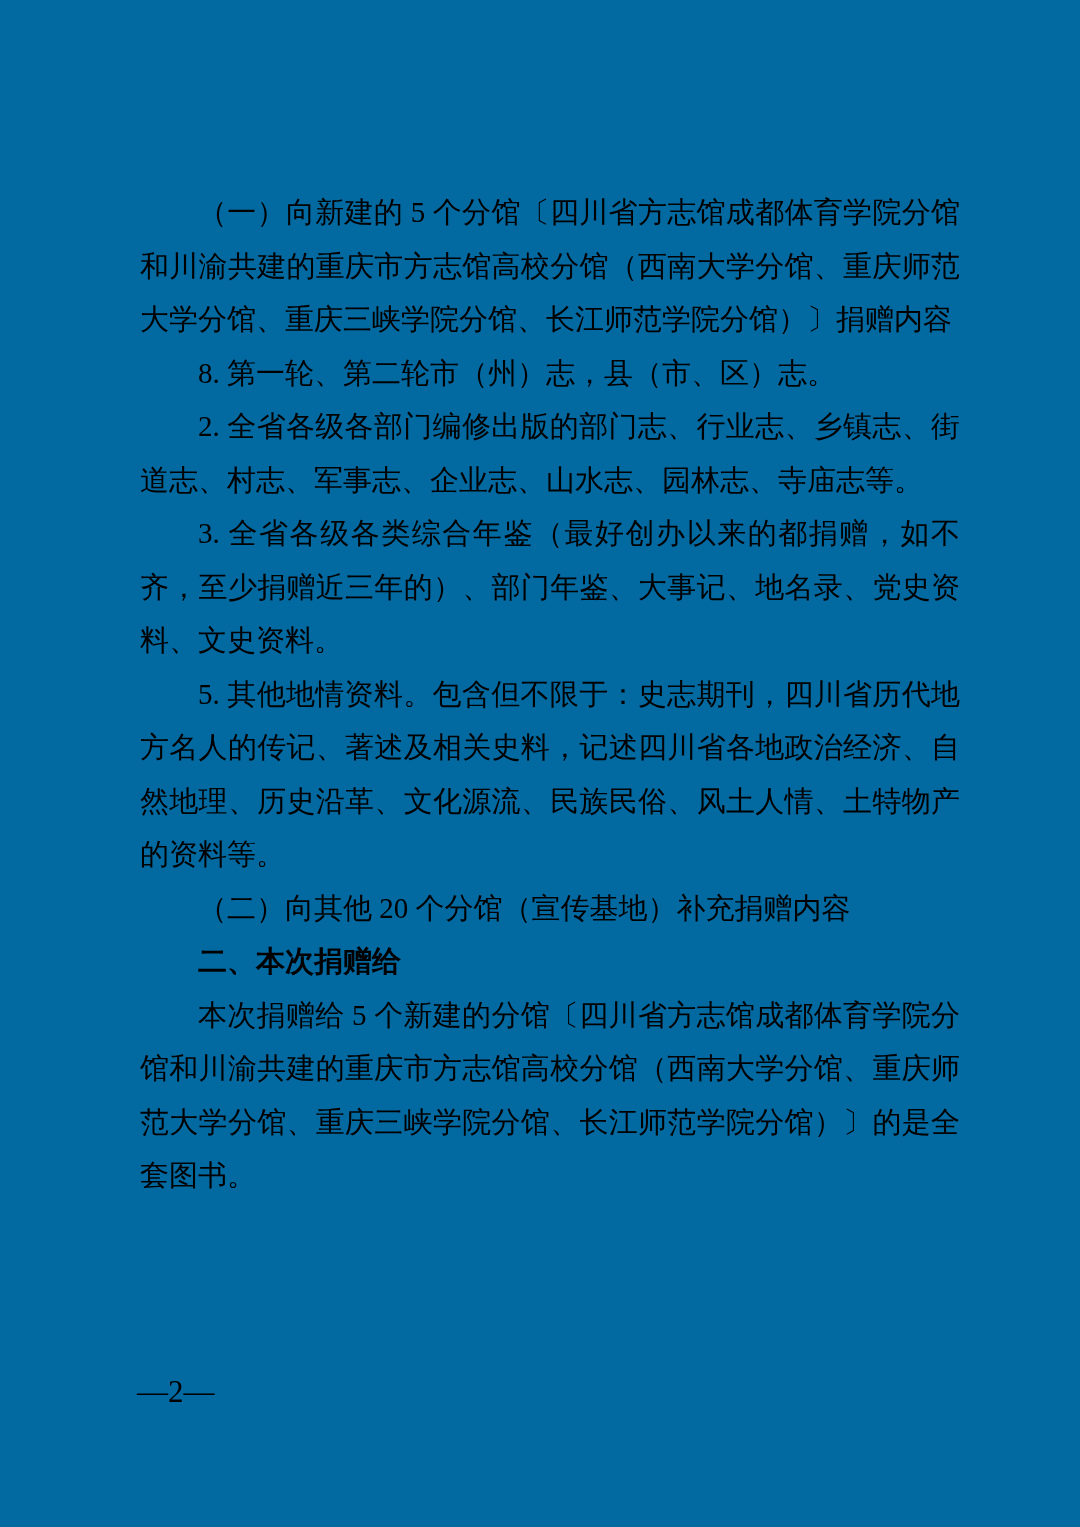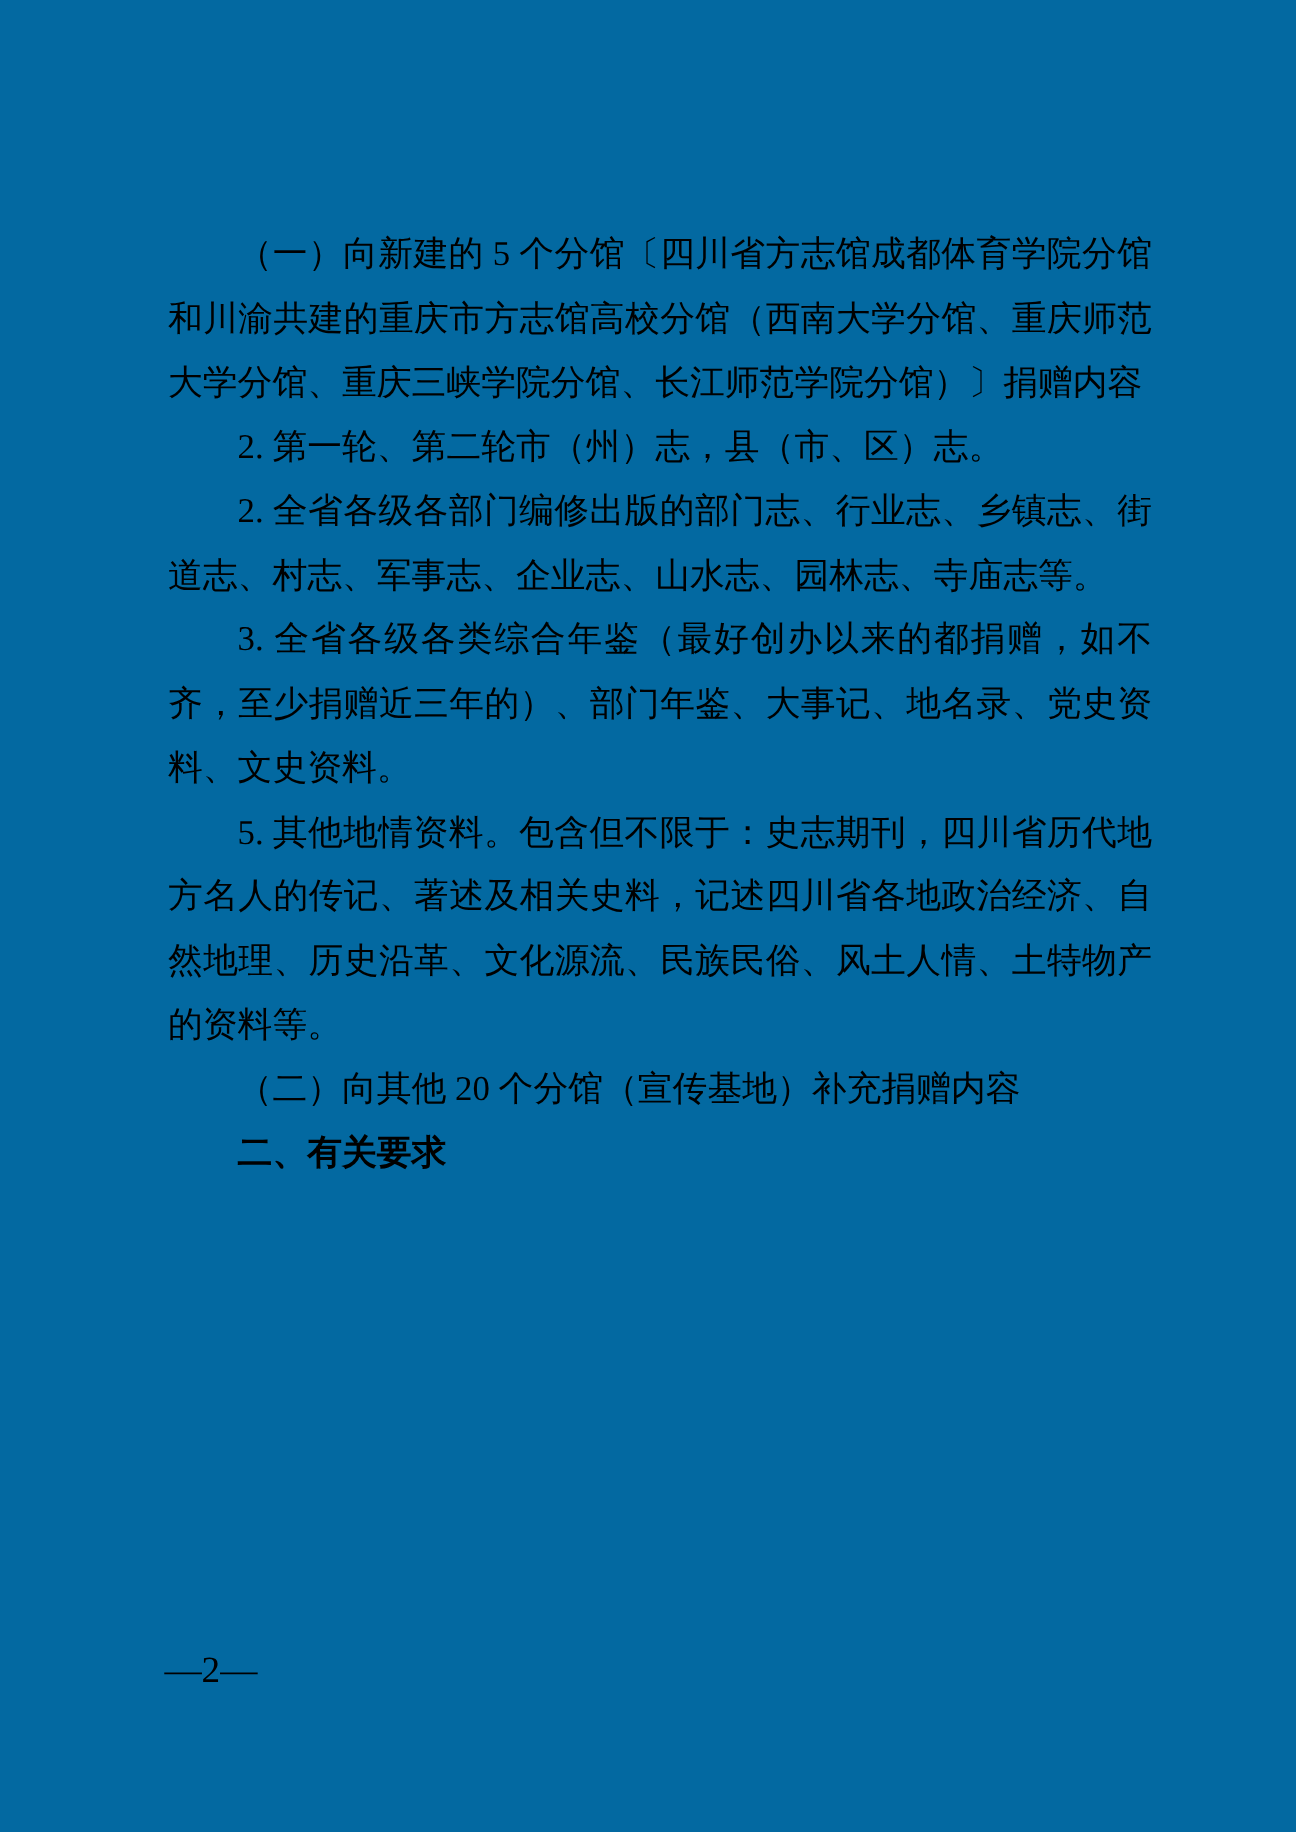--- a/index.html
+++ b/index.html
@@ -46,21 +46,22 @@
     line-height: 40px;
     color: #000000;
   }
 </style>
 </head>
 <body>
 
 <div class="page">
   <div class="content">
     <p>（一）向新建的 5 个分馆〔四川省方志馆成都体育学院分馆和川渝共建的重庆市方志馆高校分馆（西南大学分馆、重庆师范大学分馆、重庆三峡学院分馆、长江师范学院分馆）〕捐赠内容</p>
-    <p>2. 第一轮、第二轮市（州）志，县（市、区）志。</p>
+    <p>8. 第一轮、第二轮市（州）志，县（市、区）志。</p>
     <p>2. 全省各级各部门编修出版的部门志、行业志、乡镇志、街道志、村志、军事志、企业志、山水志、园林志、寺庙志等。</p>
     <p>3. 全省各级各类综合年鉴（最好创办以来的都捐赠，如不齐，至少捐赠近三年的）、部门年鉴、大事记、地名录、党史资料、文史资料。</p>
     <p>5. 其他地情资料。包含但不限于：史志期刊，四川省历代地方名人的传记、著述及相关史料，记述四川省各地政治经济、自然地理、历史沿革、文化源流、民族民俗、风土人情、土特物产的资料等。</p>
     <p>（二）向其他 20 个分馆（宣传基地）补充捐赠内容</p>
-    <p class="heading">二、有关要求</p>
+    <p class="heading">二、本次捐赠给</p>
+    <p>本次捐赠给 5 个新建的分馆〔四川省方志馆成都体育学院分馆和川渝共建的重庆市方志馆高校分馆（西南大学分馆、重庆师范大学分馆、重庆三峡学院分馆、长江师范学院分馆）〕的是全套图书。</p>
   </div>
   <div class="page-number">—2—</div>
 </div>
 
 </body></html>

